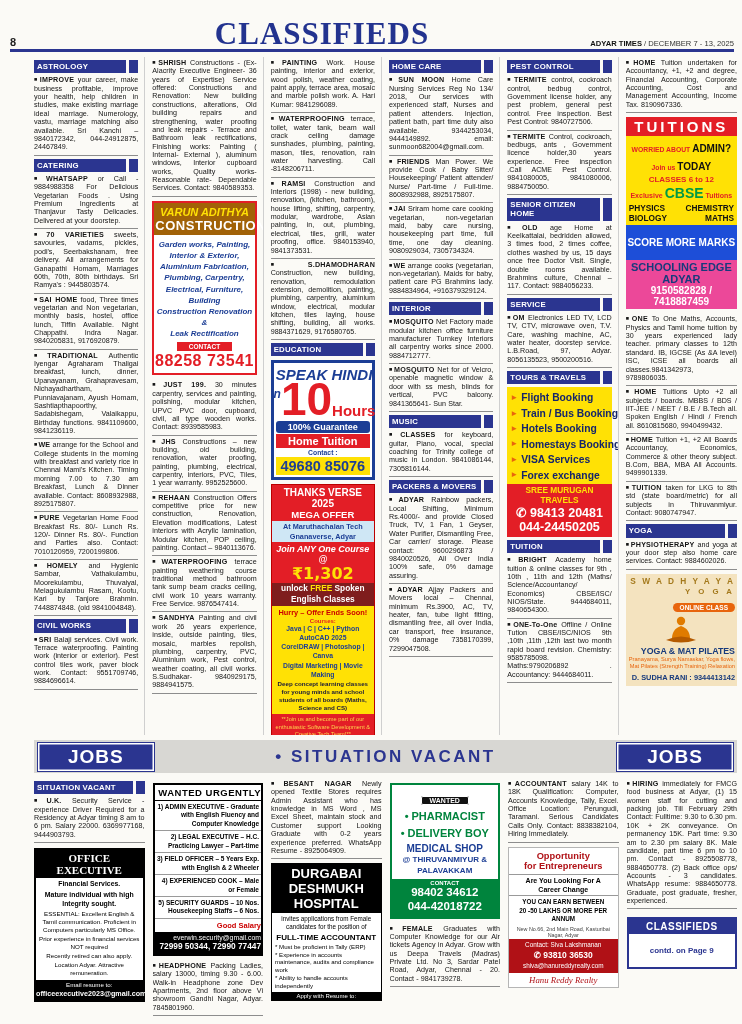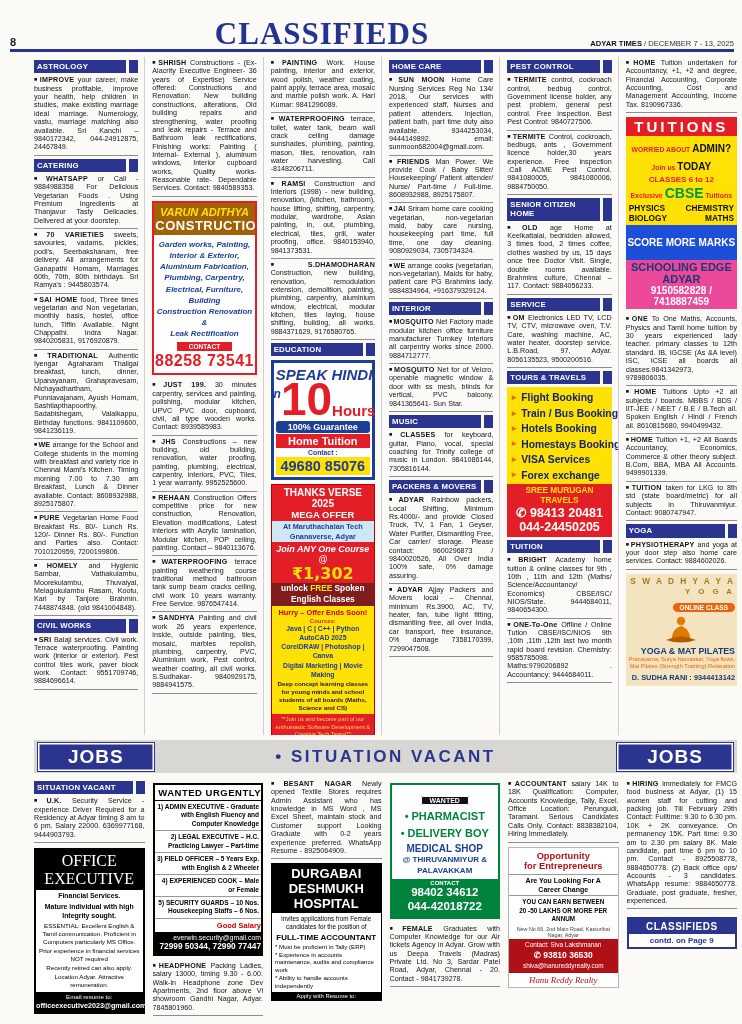--- a/index.html
+++ b/index.html
@@ -92,21 +92,21 @@
   .ad-yoga .d{color:#e8650d;font-size:5.7px;line-height:1.35}
   .ad-yoga .c{color:#173a7c;font-weight:bold;font-size:7.4px;margin-top:2px}
   
   .jobs-band{display:flex;align-items:center;background:#d8d7d3;margin:5px 5px 3px 34px;height:33px;padding:0 3px;gap:8px}
   .jobs-box{background:#2b3590;color:#fff;font-weight:bold;font-size:19px;letter-spacing:1px;padding:3px 30px;box-shadow:inset 0 0 0 1.5px #fff;border:1px solid #2b3590}
   .jobs-center{flex:1;text-align:center;color:#2b3590;font-weight:bold;font-size:17px;letter-spacing:2.5px;white-space:nowrap;overflow:hidden}
   
   .bottom-grid{display:grid;grid-template-columns:repeat(6,1fr);column-gap:8px;padding:2px 5px 0 34px;height:252px;overflow:hidden}
   
   .ad-oe{border:2px solid #000;margin:5px 0;text-align:center;background:#fff}
-  .ad-oe .hd{background:#000;color:#fff;font-family:"Liberation Serif",serif;font-weight:normal;font-size:16px;padding:2px 0}
+  .ad-oe .hd{background:#000;color:#fff;font-family:"Liberation Serif",serif;font-weight:bold;font-size:11px;padding:2px 0}
   .ad-oe .b1{font-weight:bold;font-size:6.9px;line-height:1.3;margin-top:2px;padding:0 3px}
   .ad-oe .ln{font-size:6.2px;line-height:1.3;padding:0 3px;margin-top:1px}
   .ad-oe .el{background:#000;color:#fff;font-size:6.2px;margin-top:2px;padding:1px 0}
   .ad-oe .em{background:#000;color:#fff;font-weight:bold;font-size:7.2px;padding:0 0 2px}
   
   .ad-wu{border:2px solid #000;margin:5px 0 4px;background:#fff;text-align:right}
   .ad-wu .hd{font-weight:bold;font-size:9.5px;letter-spacing:.5px;padding:2px 0;border-bottom:1px solid #000}
   .ad-wu .it{font-weight:bold;font-size:6.5px;line-height:1.3;border-bottom:1px solid #9a9a9a;padding:2px 2px}
   .ad-wu .sal{color:#c00;font-weight:bold;font-size:7.5px;padding:2px 0}
   .ad-wu .ft{background:#000;color:#fff;font-size:6.9px;padding:2px 0 0}
@@ -133,21 +133,21 @@
   .ad-op .t{color:#b01116;font-weight:bold;font-size:9.3px;line-height:1.15;padding:3px 0 2px}
   .ad-op .q{font-weight:bold;font-size:7px;border-top:1px solid #999;padding:2px 0 1px;line-height:1.25}
   .ad-op .e{font-weight:bold;font-size:6.3px;line-height:1.35;border-top:1px solid #999;padding:2px 1px 1px}
   .ad-op .loc{font-size:5.4px;color:#444;padding:1px 2px}
   .ad-op .red{background:#b01116;color:#fff;font-size:6.4px;padding:2px 1px;line-height:1.4}
   .ad-op .ph{font-weight:bold;font-size:8.5px;display:block}
   .ad-op .brand{color:#b01116;font-weight:normal;font-style:italic;font-size:8.8px;padding:2px 0;font-family:"Liberation Serif",serif}
   
   .ad-contd{border:2px solid #2b3590;margin:8px 0 0;text-align:center;background:#fff}
   .ad-contd .l1{background:#2b3590;color:#fff;font-weight:bold;font-size:10px;padding:2px 0;letter-spacing:.5px}
-  .ad-contd .l2{color:#2b3590;font-weight:bold;font-size:8px;padding:2px 0}
+  .ad-contd .l2{color:#2b3590;font-weight:bold;font-size:8px;padding:12px 0}
 </style>
 </head>
 <body>
 
 <div class="page">
   <div class="hdr">
     <span class="pgnum">8</span>
     <h1 class="title">CLASSIFIEDS</h1>
     <span class="masthead"><b>ADYAR TIMES</b><span> / DECEMBER 7 - 13, 2025</span></span>
   </div>

